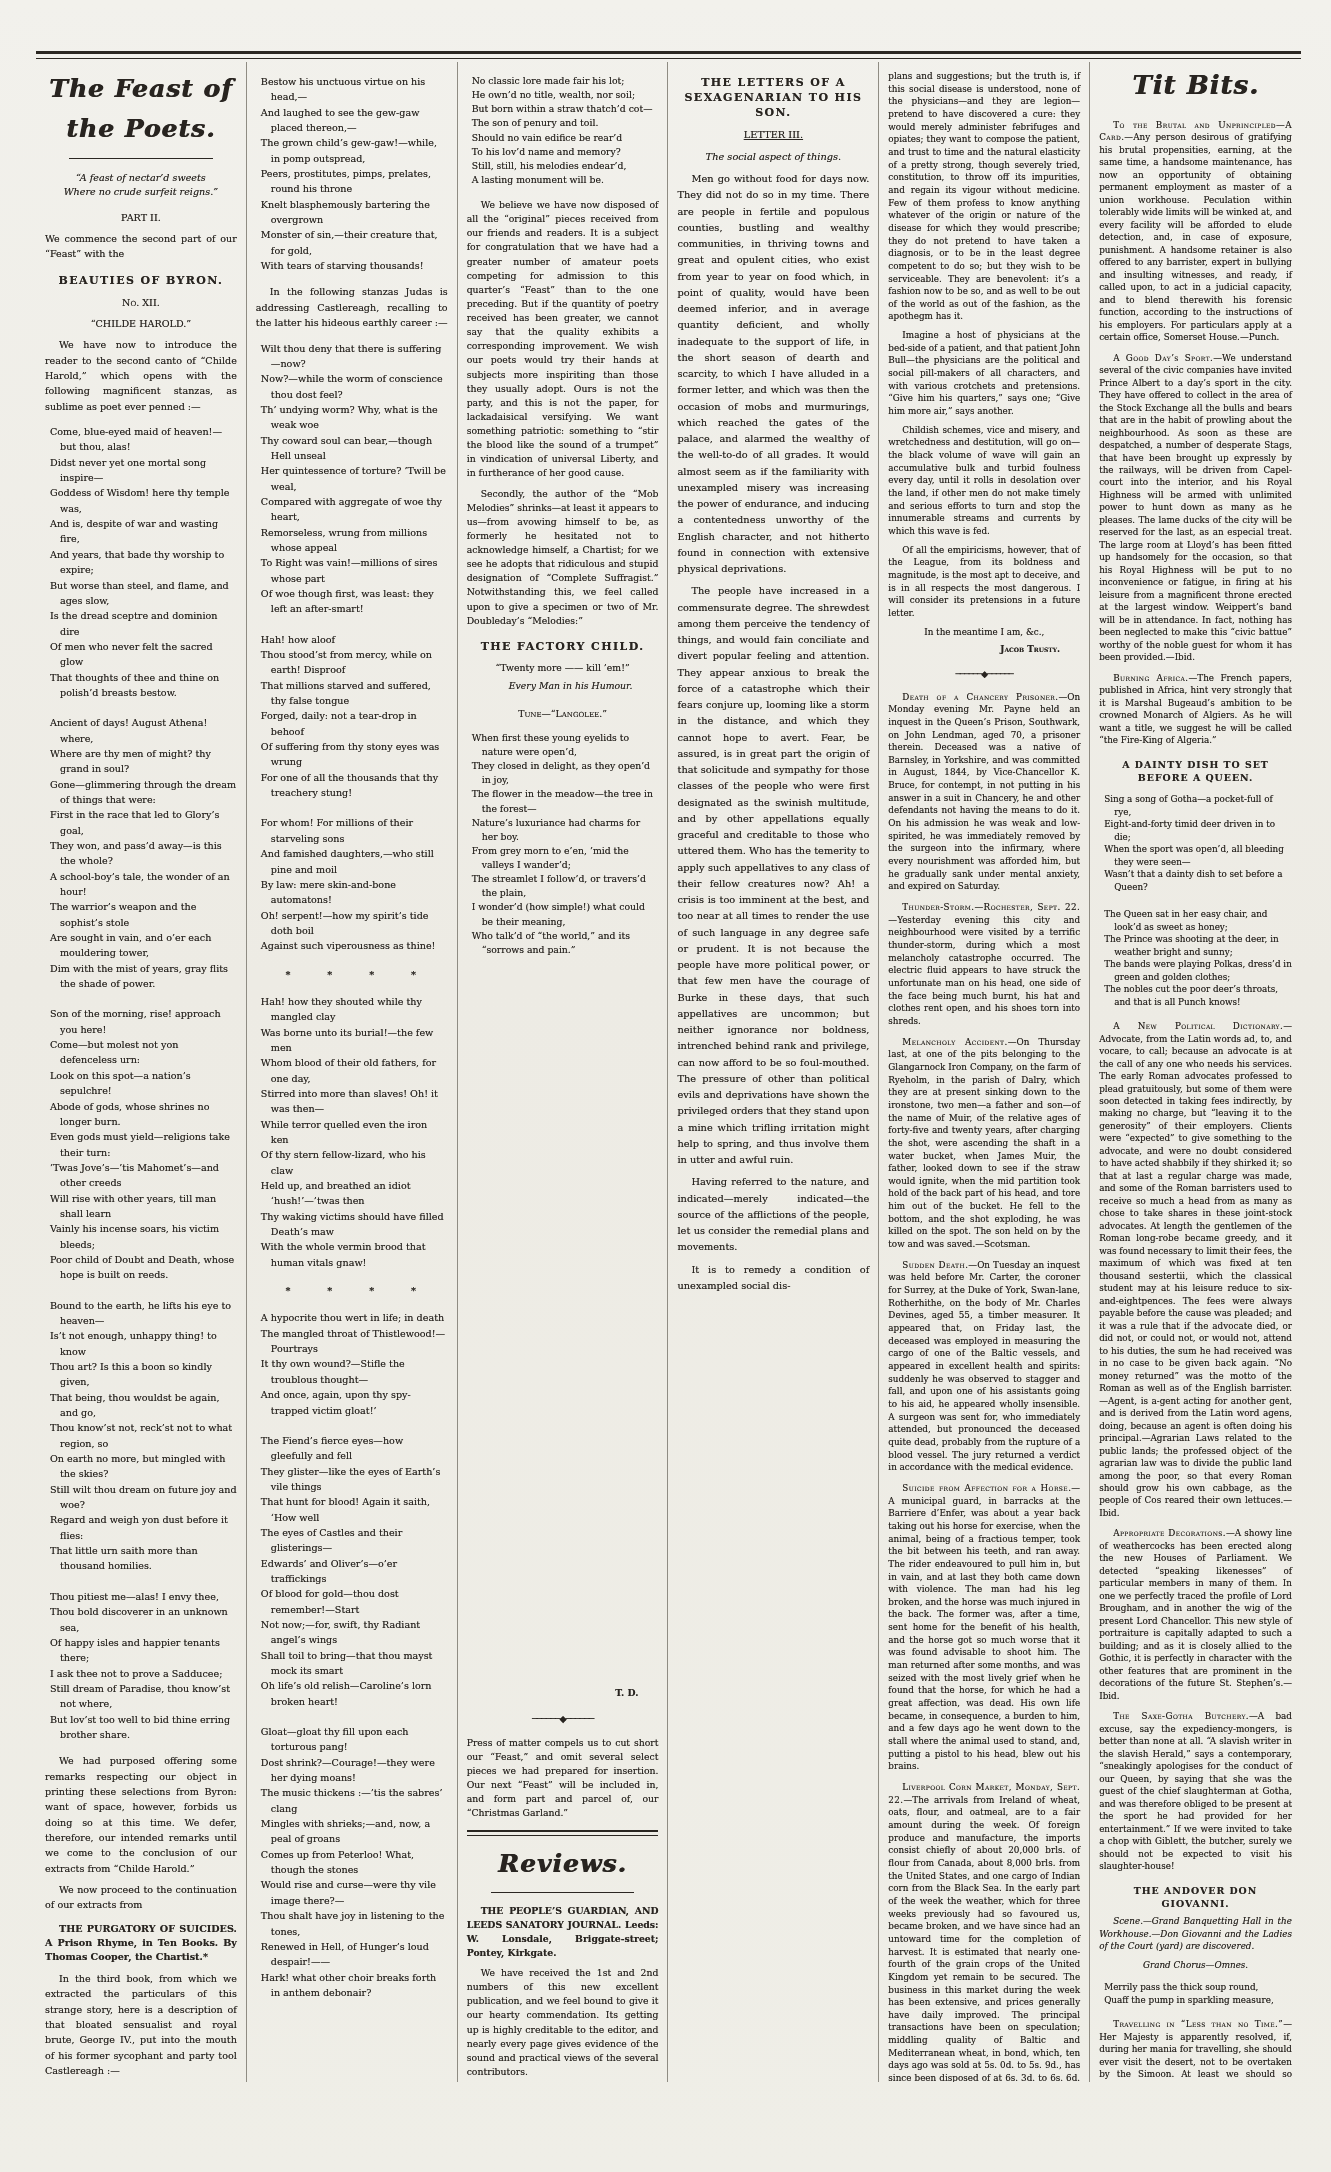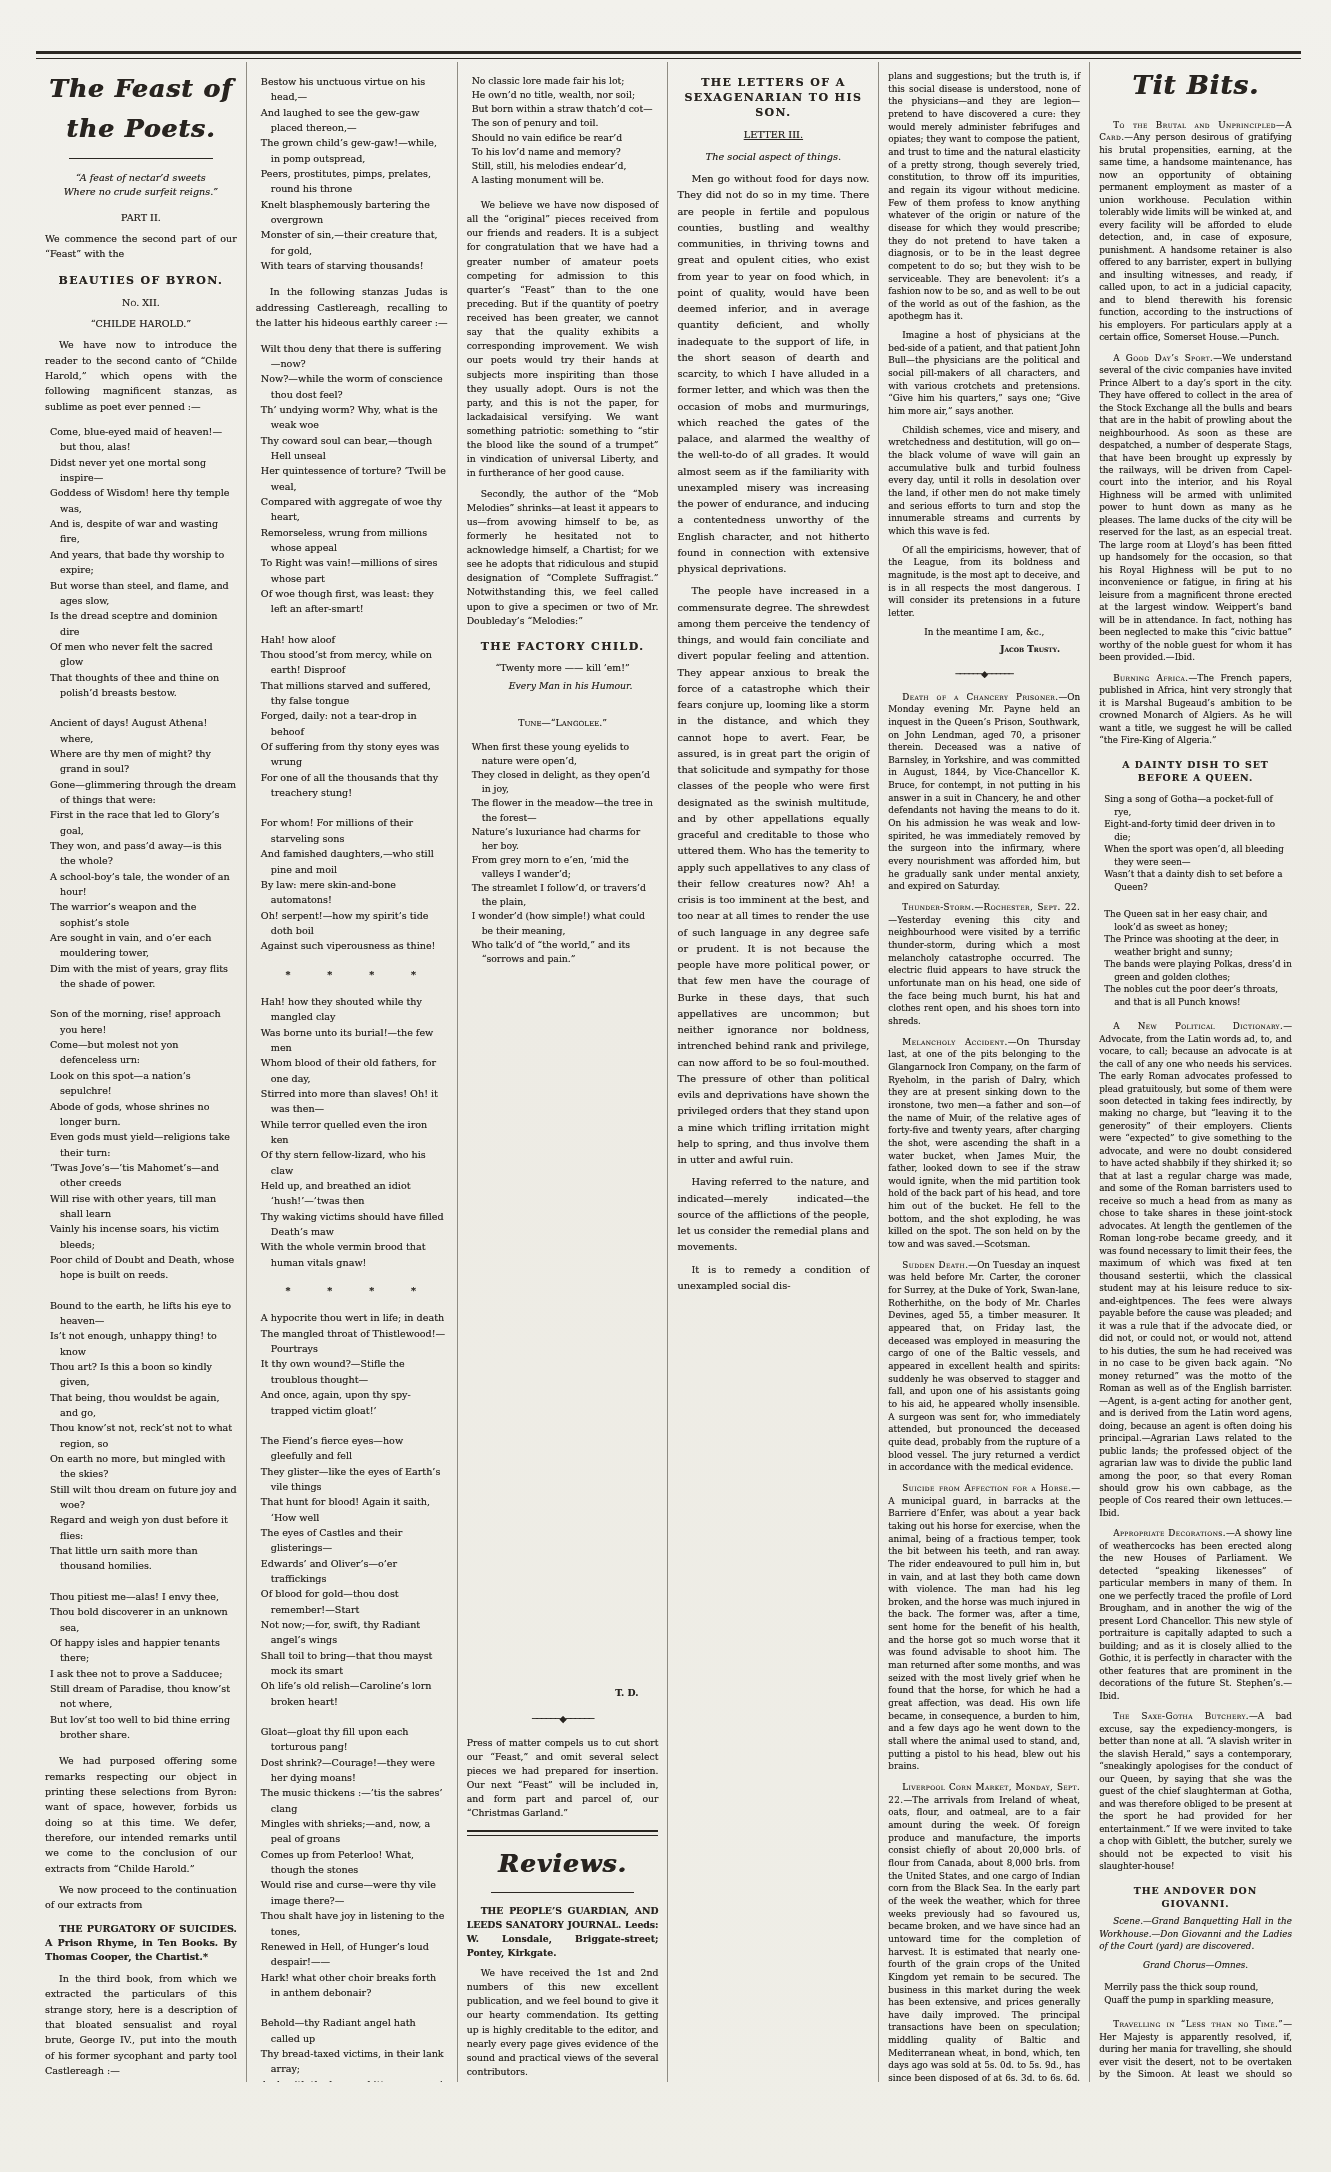--- a/index.html
+++ b/index.html
@@ -40,21 +40,21 @@
   .lead{font-variant:small-caps;letter-spacing:.4px;}
   .revhead{font-weight:bold;margin:6px 0 3px;text-indent:14px;line-height:1.5;}
   .sig{text-align:right;font-variant:small-caps;font-weight:bold;padding-right:20px;margin:2px 0 6px;}
   .stars{text-align:center;letter-spacing:2px;margin:5px 0;font-weight:bold;}
   .rule{border-top:1.2px solid #2b2722;margin:5px 24px;}
   .rule-thick{border-top:2.6px solid #2b2722;border-bottom:1px solid #2b2722;height:3px;margin:7px 0;}
   .wavy{height:4px;margin:1px 0 6px;background:repeating-linear-gradient(90deg,#3a3630 0 5px,transparent 5px 8px);}
   .ornament{text-align:center;margin:6px 0;letter-spacing:-1px;}
   .spacer{flex:1 1 auto;min-height:8px;}
   .stage{font-style:italic;margin:3px 0;text-indent:14px;}
-  .right-ital{text-align:right;font-style:italic;padding-right:26px;margin:1px 0 20px;}
+  .right-ital{text-align:right;font-style:italic;padding-right:26px;margin:1px 0 11px;}
 </style>
 </head>
 <body>
 
 <div class="page">
   <div class="rule-double"></div>
   <main class="cols" id="cols">
       <section class="col k-poetry">
         <h2 class="gothic">The Feast of the Poets.</h2>
         <div class="rule"></div>
@@ -195,25 +195,20 @@
         <div class="verse">
           <div class="vline">Gloat—gloat thy fill upon each torturous pang!</div>
           <div class="vline">Dost shrink?—Courage!—they were her dying moans!</div>
           <div class="vline">The music thickens :—’tis the sabres’ clang</div>
           <div class="vline">Mingles with shrieks;—and, now, a peal of groans</div>
           <div class="vline">Comes up from Peterloo! What, though the stones</div>
           <div class="vline">Would rise and curse—were thy vile image there?—</div>
           <div class="vline">Thou shalt have joy in listening to the tones,</div>
           <div class="vline">Renewed in Hell, of Hunger’s loud despair!——</div>
           <div class="vline">Hark! what other choir breaks forth in anthem debonair?</div>
-        </div>
-        <div class="verse">
-          <div class="vline">Behold—thy Radiant angel hath called up</div>
-          <div class="vline">Thy bread-taxed victims, in their lank array;</div>
-          <div class="vline">And, with the hunger-bitten weavers’ troop,</div>
         </div>
       </section>
       <section class="col k-mixed">
         <div class="verse">
           <div class="vline">No classic lore made fair his lot;</div>
           <div class="vline">He own’d no title, wealth, nor soil;</div>
           <div class="vline">But born within a straw thatch’d cot—</div>
           <div class="vline">The son of penury and toil.</div>
           <div class="vline">Should no vain edifice be rear’d</div>
           <div class="vline">To his lov’d name and memory?</div>

